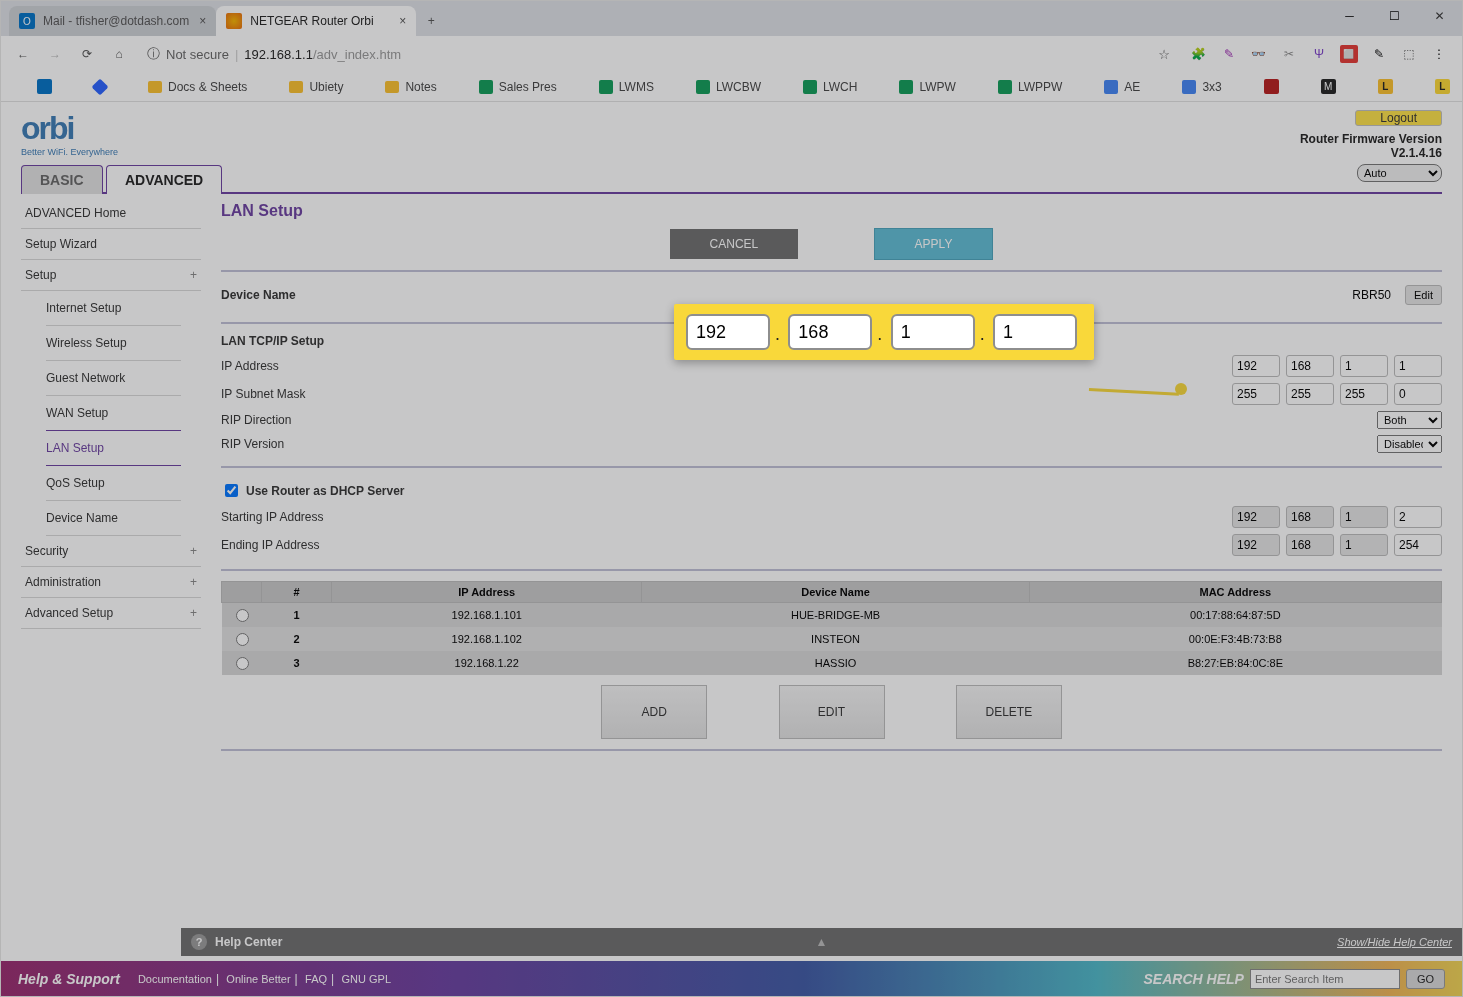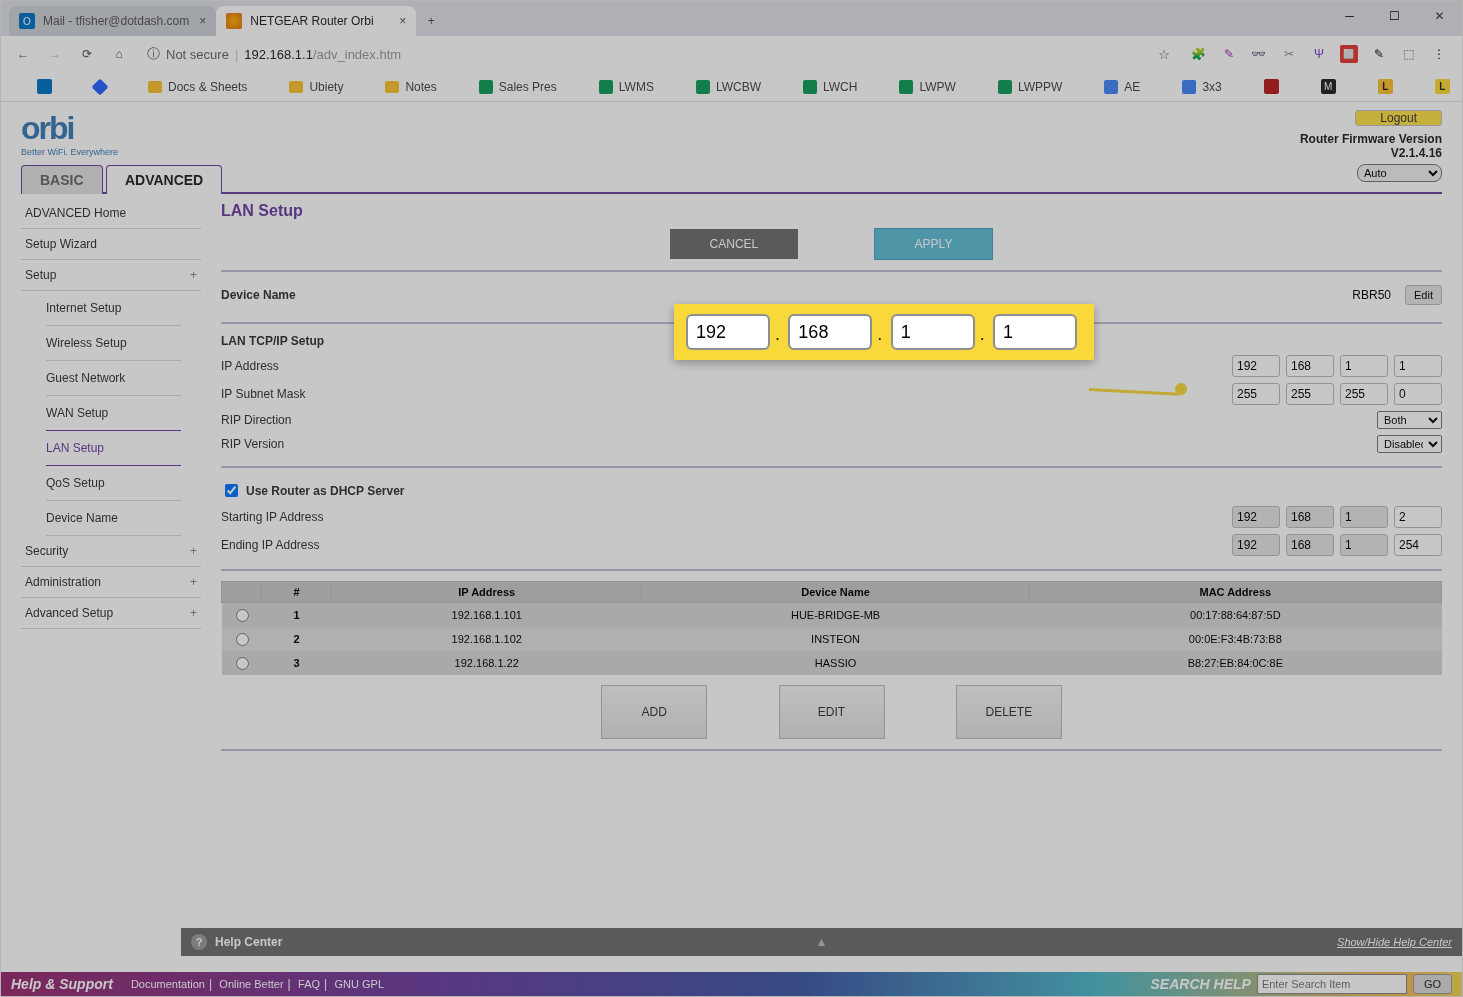--- a/index.html
+++ b/index.html
@@ -110,21 +110,21 @@
   .magnifier .dot{display:inline-block;font-size:18px;color:#222;position:relative;bottom:-2px;margin-right:5px;}
   .leader-line{position:absolute;height:3px;background:var(--magnify);}
   .leader-dot{position:absolute;width:12px;height:12px;background:var(--magnify);border-radius:50%;}
   
   
   .help-center{position:absolute;left:180px;right:0;bottom:40px;height:28px;background:#6e6e6e;color:white;display:flex;align-items:center;padding:0 10px;font-size:12px;}
   .help-center .q-icon{width:16px;height:16px;border-radius:50%;background:#9b9b9b;color:white;display:inline-flex;align-items:center;justify-content:center;font-size:11px;margin-right:8px;font-weight:bold;}
   .help-center .chev{position:absolute;left:50%;transform:translateX(-50%);color:#bbb;}
   .help-center .showhide{margin-left:auto;text-decoration:underline;font-style:italic;font-size:11px;}
   
-  .support-bar{position:absolute;left:0;right:0;bottom:0;height:24px;background:linear-gradient(90deg,#9a2a6e 0%,#6b3fa0 30%,#3e59a5 55%,#4eb8c8 75%,#f0b555 95%,#f0d455 100%);color:white;display:flex;align-items:center;padding:0 10px;font-size:12px;}
+  .support-bar{position:absolute;left:0;right:0;bottom:0;height:35px;background:linear-gradient(90deg,#9a2a6e 0%,#6b3fa0 30%,#3e59a5 55%,#4eb8c8 75%,#f0b555 95%,#f0d455 100%);color:white;display:flex;align-items:center;padding:0 17px;font-size:12px;}
   .support-bar .hs{font-weight:bold;font-size:14px;margin-right:18px;font-style:italic;}
   .support-bar .links a{color:white;text-decoration:none;font-size:11px;}
   .support-bar .sep-bar{color:white;margin:0 4px;}
   .support-bar .search-help{margin-left:auto;font-weight:bold;font-size:14px;font-style:italic;margin-right:6px;}
   .support-bar input{width:150px;height:20px;font-size:11px;border:1px solid #888;padding:0 4px;}
   .support-bar .go{background:#d9d9d9;border:1px solid #999;border-radius:3px;padding:3px 10px;font-size:11px;margin-left:6px;color:#222;}
   
   
   .veil{position:absolute;inset:0;background:rgba(30,30,35,0.25);pointer-events:none;z-index:40;}
 </style>

